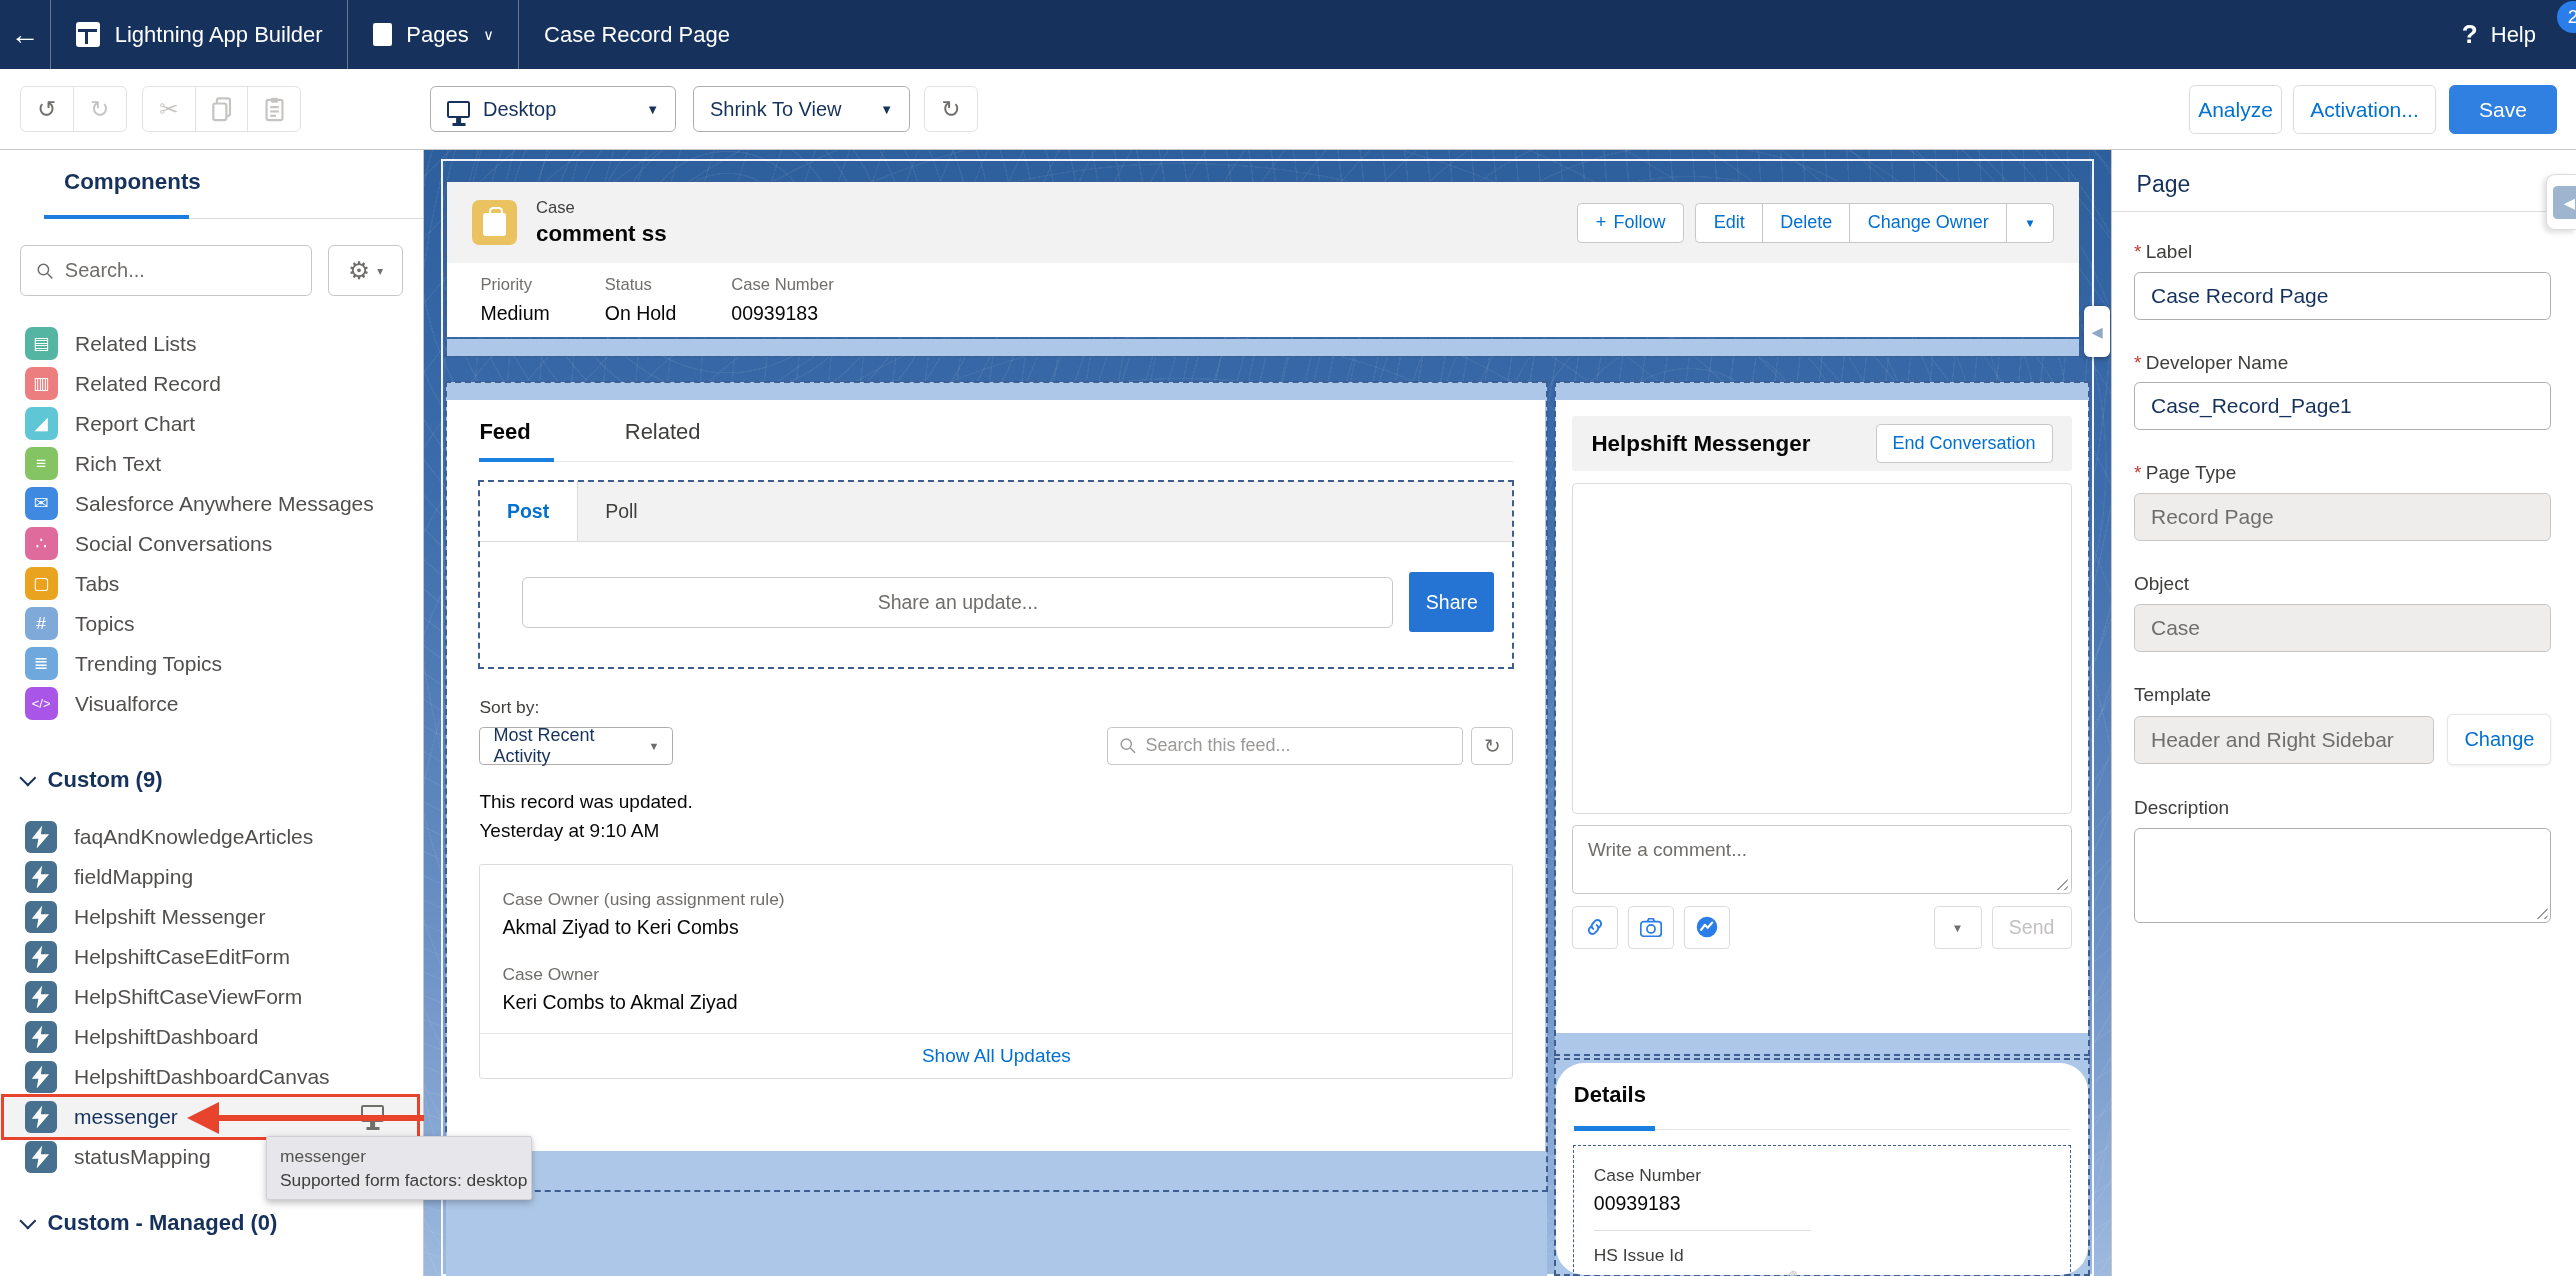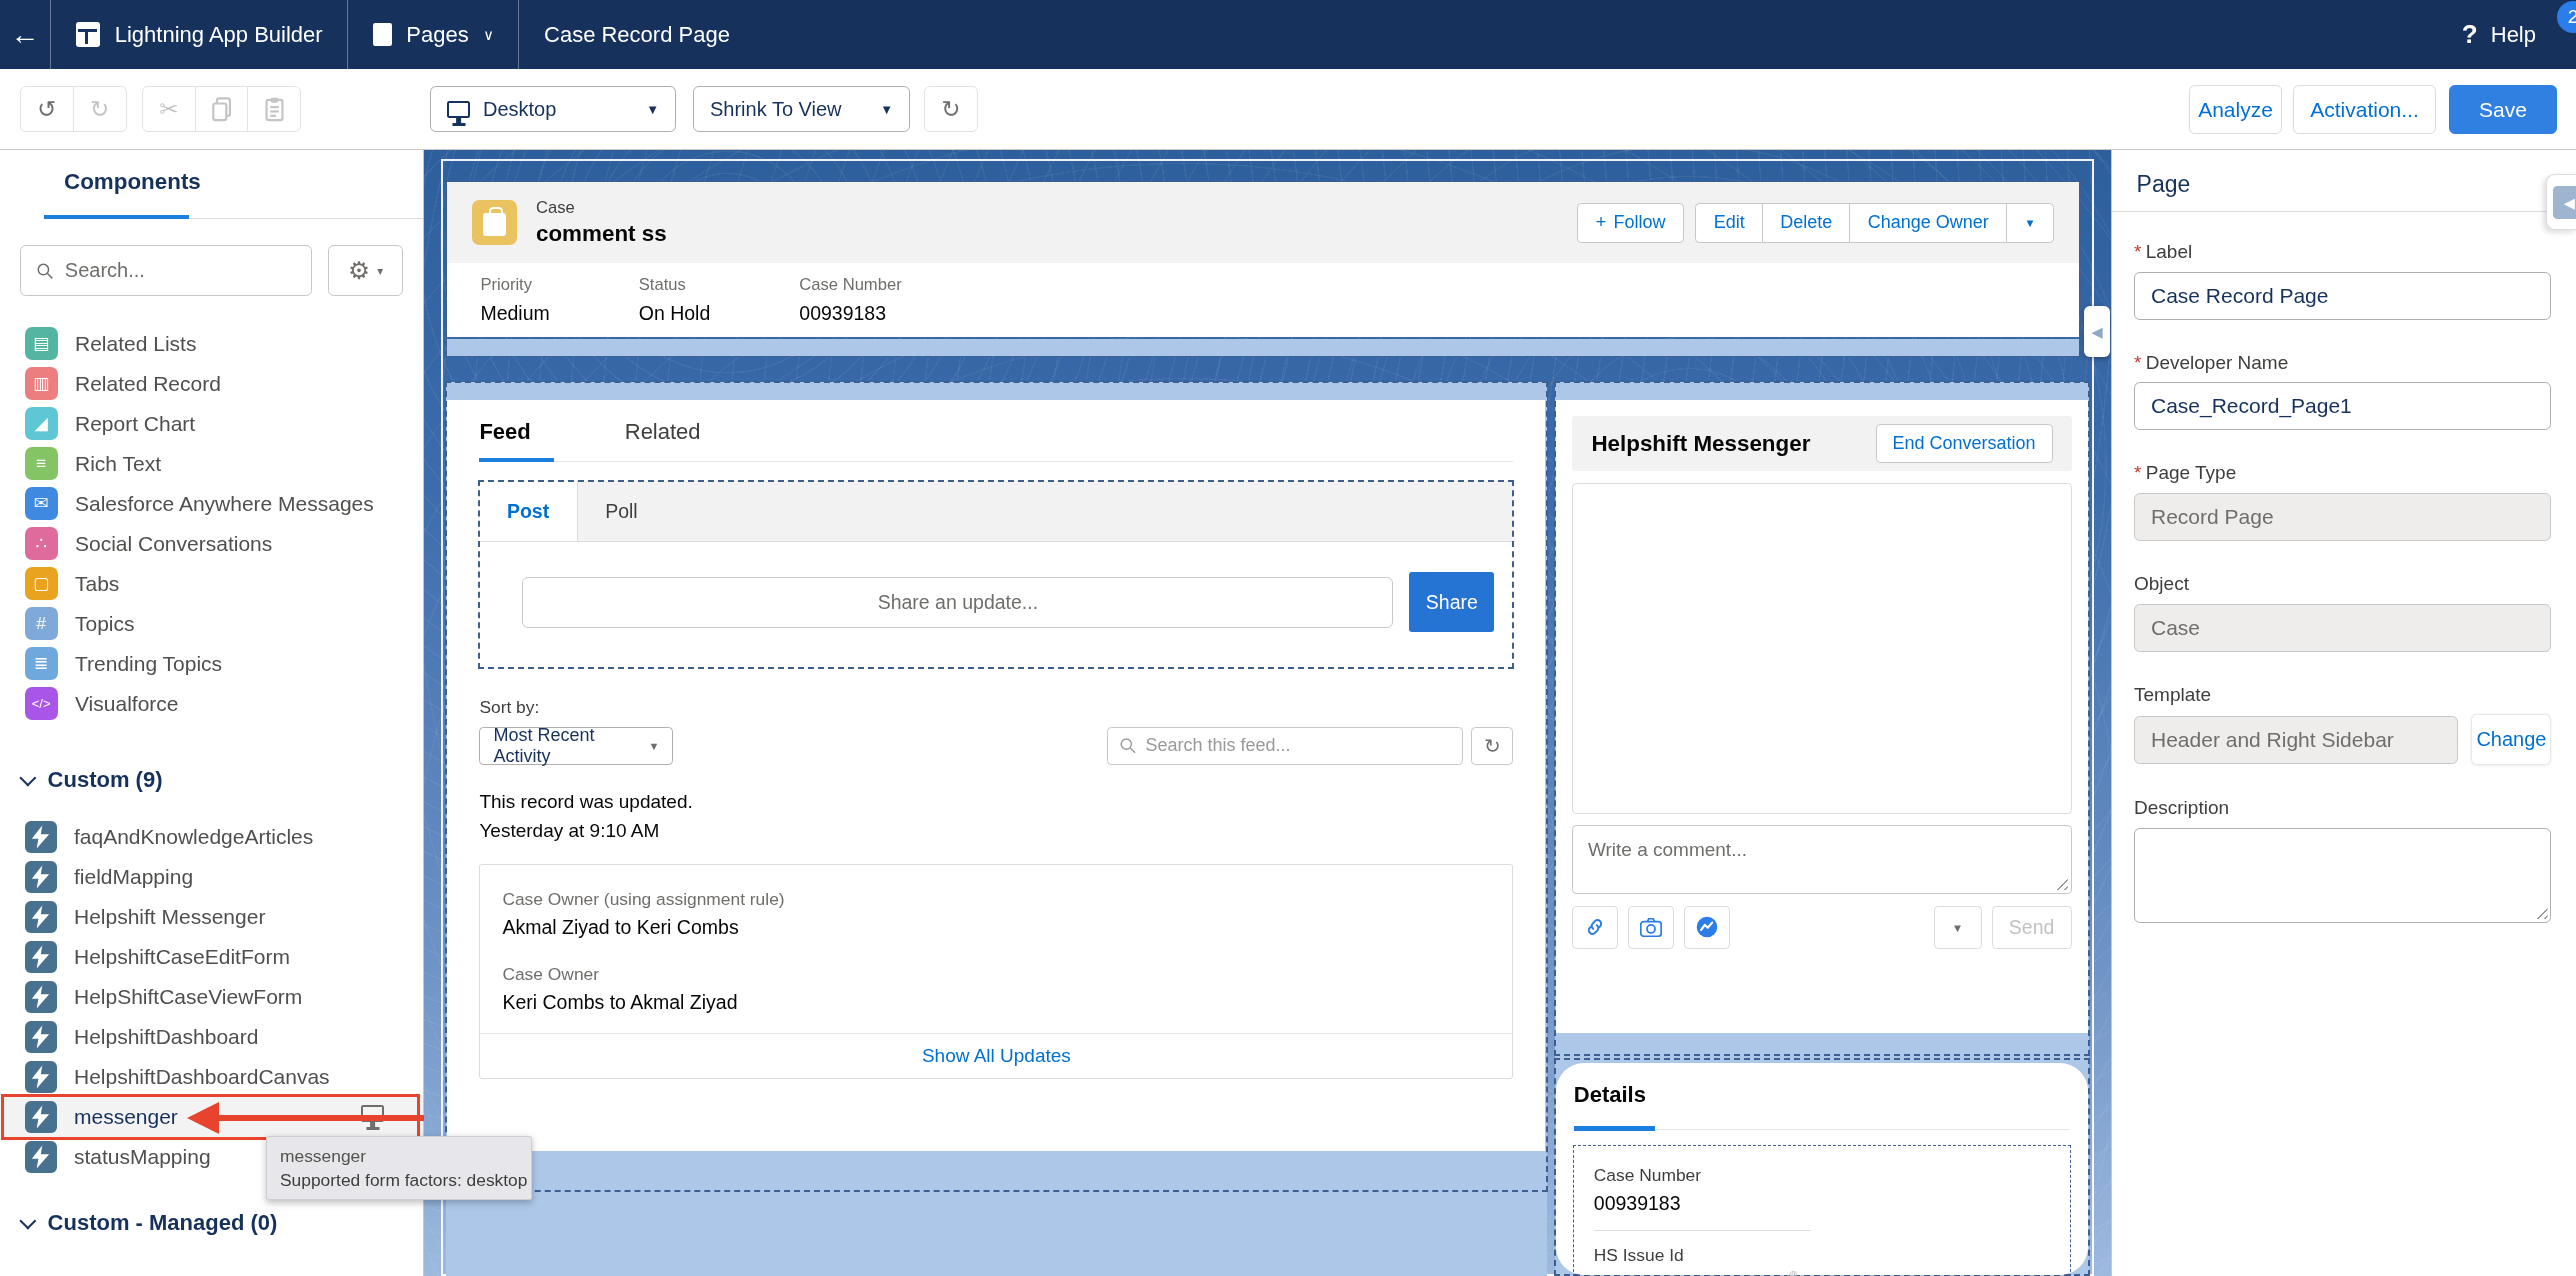--- a/index.html
+++ b/index.html
@@ -109,21 +109,21 @@
   .hl-titles .rec { font-size:22.4px; font-weight:bold; color:#080707; margin-top:2.9px; }
   .hl-actions { margin-left:auto; display:flex; gap:11.6px; align-items:center; }
   .act-btn { height:40px; border:1.4px solid #c9c7c5; background:#fff; color:#0070d2; font-size:18px;
              display:flex; align-items:center; justify-content:center; padding:0 17.4px; cursor:pointer; }
   .follow { border-radius:4.3px; gap:7.2px; }
   .btn-group { display:flex; }
   .btn-group .act-btn + .act-btn { margin-left:-1.4px; }
   .btn-group .act-btn:first-child { border-radius:4.3px 0 0 4.3px; }
   .btn-group .act-btn:last-child { border-radius:0 4.3px 4.3px 0; }
   .caret-sm { font-size:11.6px; color:#0070d2; }
-  .hl-fields { display:flex; padding:11.6px 33px 0 33px; gap:89px; }
+  .hl-fields { display:flex; padding:11.6px 33px 0 33px; gap:55px; }
   .fld .flabel { font-size:16.6px; color:#706e6b; }
   .fld .fvalue { font-size:19.5px; color:#080707; margin-top:7.2px; }
   
   .left-region { position:absolute; left:22px; top:232px; width:1101px; height:894px; }
   .left-dash { position:absolute; left:0; top:0; width:100%; height:809px; }
   .right-region { position:absolute; left:1131px; top:232px; width:534px; height:894px; }
   .card { position:absolute; background:#fff; }
   
   .feed-card { left:1.4px; width:1098px; top:18px; height:751px; padding:19px 32px; }
   .feed-tabs { display:flex; gap:94px; border-bottom:1.4px solid #e5e5e4; padding-bottom:16px; position:relative; }
@@ -202,21 +202,21 @@
   .pp-title { color:#16325c; font-size:23px; }
   .pp-body { padding:29px 24.6px 0 22px; }
   .pp-field { margin-bottom:32px; }
   .pp-label { font-size:19px; color:#3e3e3c; margin-bottom:8.7px; }
   .req { color:#c23934; margin-right:4.3px; }
   .pp-input { width:100%; height:48px; border:1.4px solid #b0adab; border-radius:5.8px; padding:0 16px;
               font-size:21px; color:#16325c; outline:none; background:#fff; font-family:inherit; }
   .pp-input:disabled { background:#eeedec; color:#706e6b; border-color:#c9c7c5; }
   .pp-template-row { display:flex; gap:13px; align-items:center; }
   .pp-template-row .pp-input { flex:1; }
-  .change-btn { width:80px; height:51px; border:1.4px solid #e8e7e6; border-radius:5.8px; background:#fff;
+  .change-btn { width:104px; height:51px; border:1.4px solid #e8e7e6; border-radius:5.8px; background:#fff;
                 color:#0070d2; font-size:20px; cursor:pointer; font-family:inherit; box-shadow:0 0.7px 2.9px rgba(0,0,0,.08); }
   .pp-textarea { width:100%; height:95px; border:1.4px solid #b0adab; border-radius:5.8px; position:relative; }
   .collapse-tab { position:absolute; left:2546px; top:174px; width:30px; height:56px; background:#fff;
                   border:1.4px solid #dcdbda; border-right:none; border-radius:8.7px 0 0 8.7px;
                   box-shadow:-2.2px 2.2px 5.8px rgba(0,0,0,.12); z-index:4; cursor:pointer; }
   .collapse-tab .inner { position:absolute; left:5.8px; top:11px; width:33px; height:33px; background:#9db5ce;
                          border-radius:4.3px; color:#fff; display:flex; align-items:center; justify-content:center; font-size:14.5px; }
 
   svg { display:block; }
 </style>

